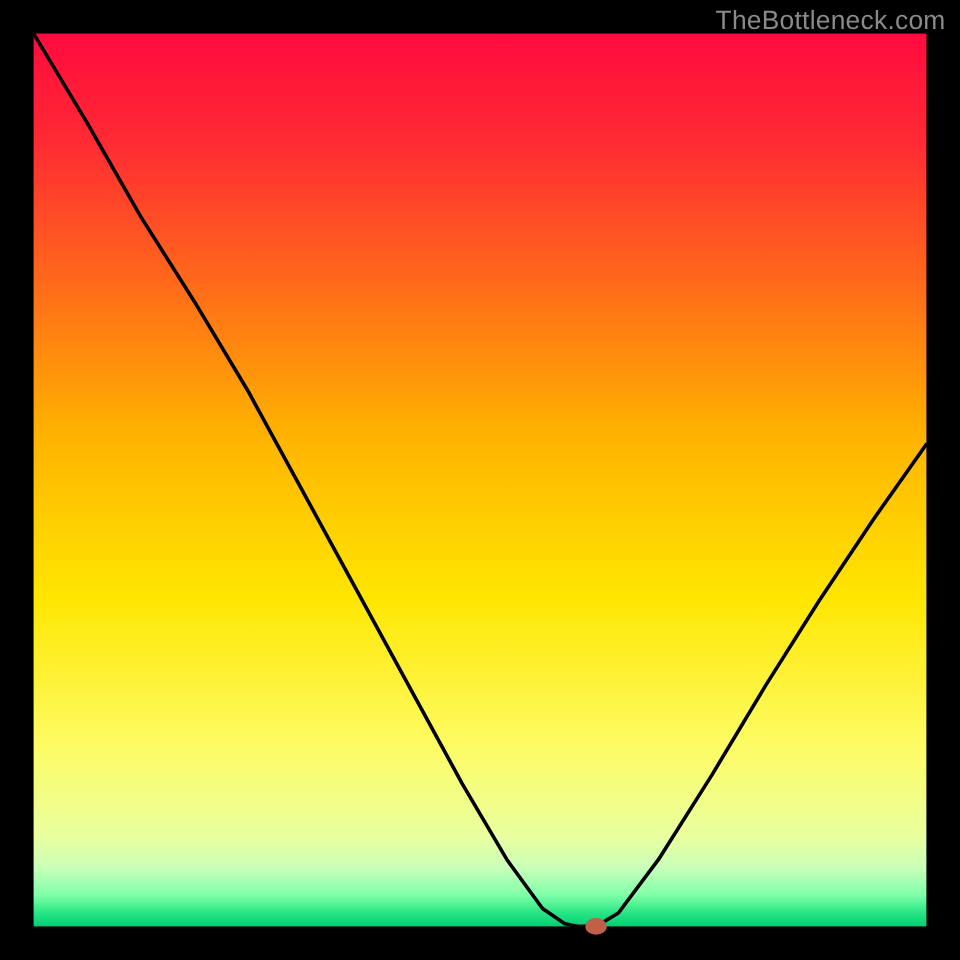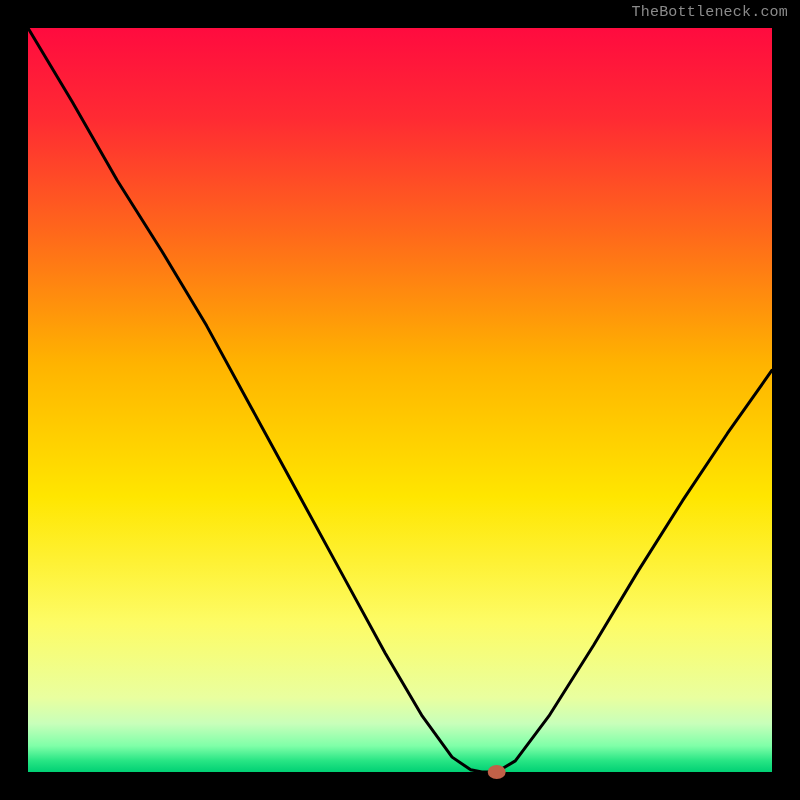--- a/index.html
+++ b/index.html
@@ -12,22 +12,22 @@
   }
   .container {
     position: relative;
     width: 800px;
     height: 800px;
   }
   .watermark {
     position: absolute;
     top: 4px;
     right: 12px;
-    font-family: Liberation Mono, monospace;
-    font-size: 15px;
+    font-family: Liberation Sans, sans-serif;
+    font-size: 22px;
     font-weight: 400;
     color: #8a8a8a;
     z-index: 10;
     letter-spacing: 0.2px;
   }
   svg {
     display: block;
   }
 </style>
 </head>

